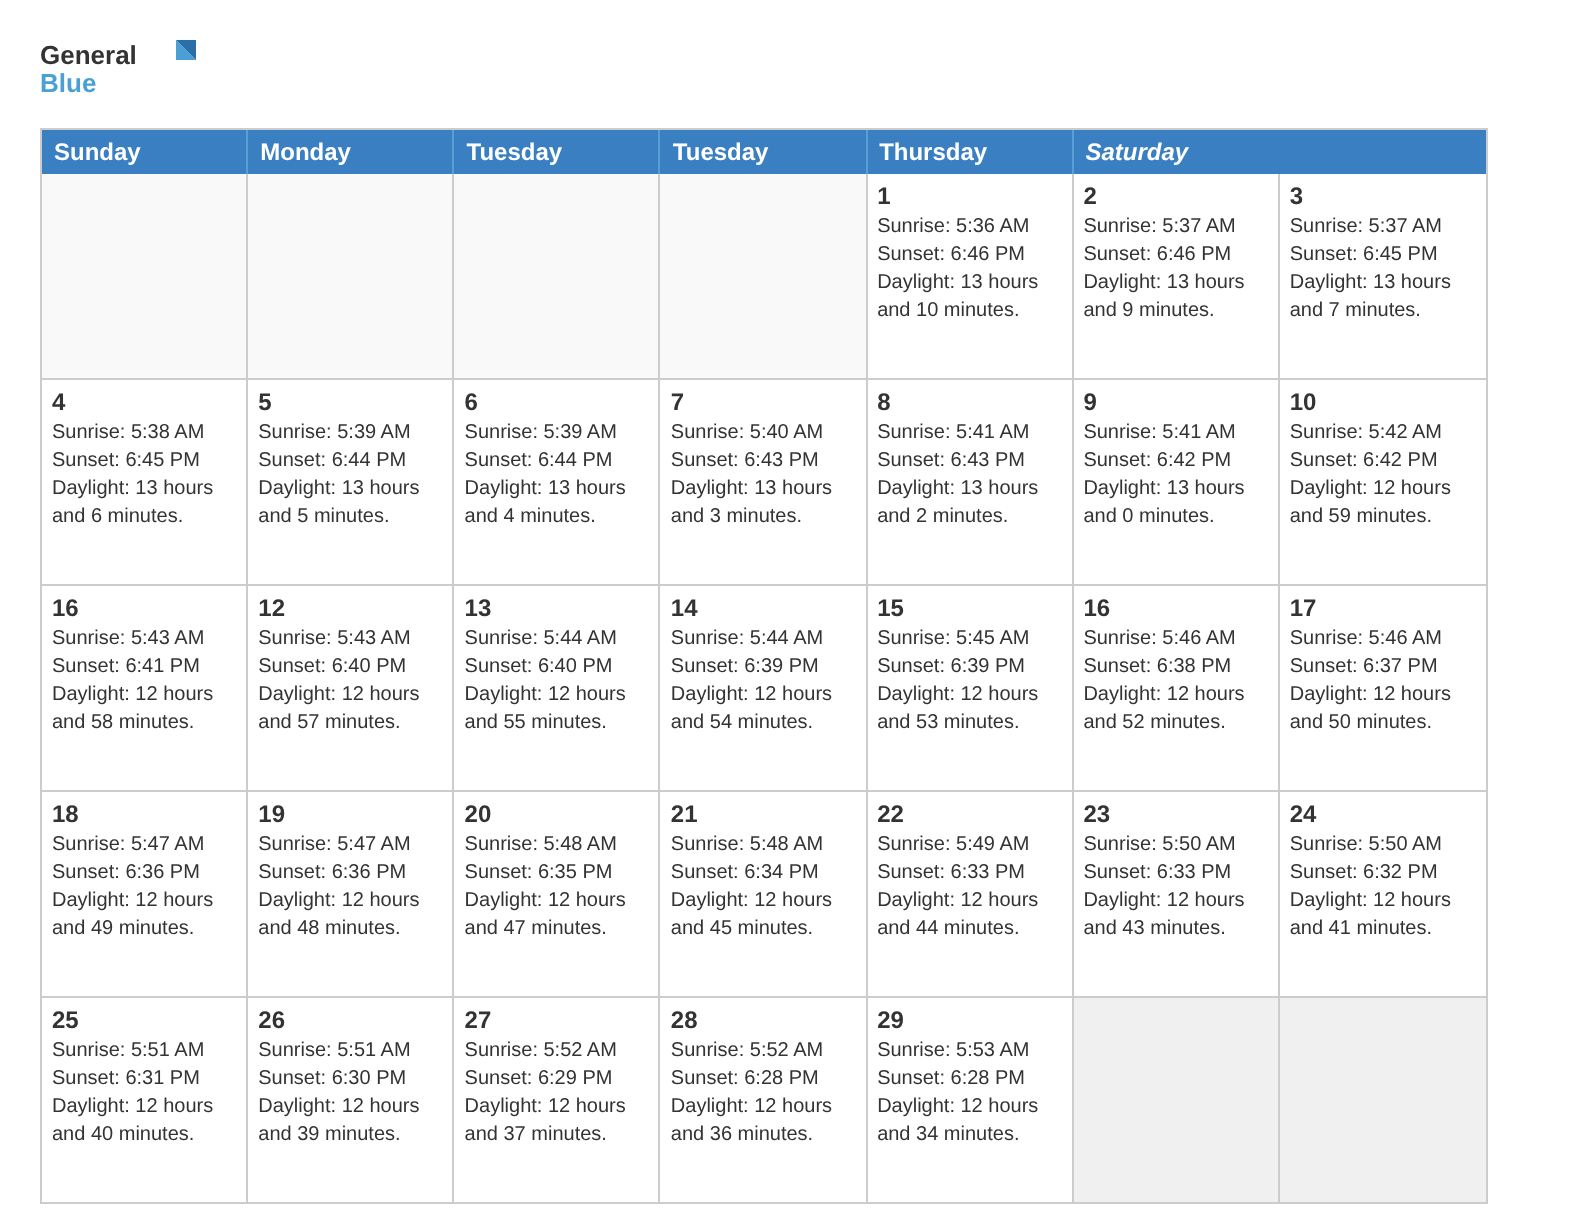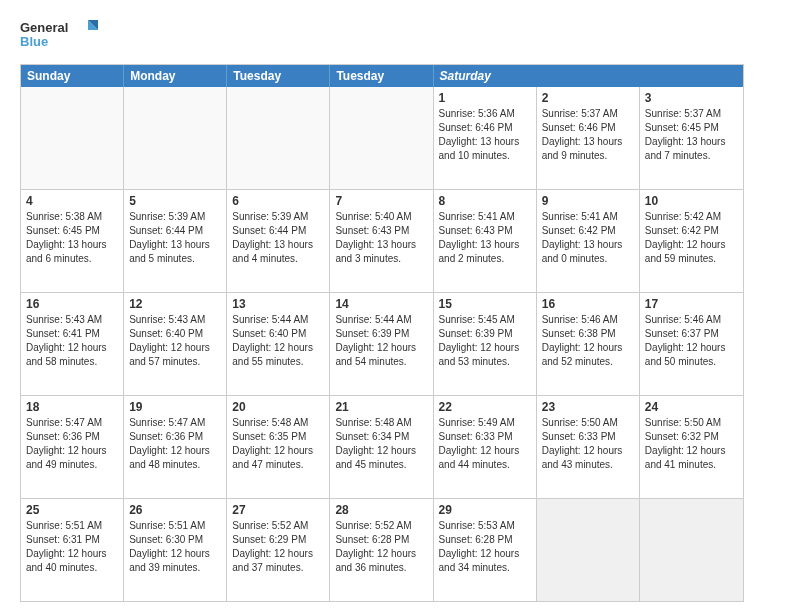--- a/index.html
+++ b/index.html
@@ -113,20 +113,21 @@
       <div class="subtitle"></div>
     </div>
   </div>
 
   <div class="calendar">
     <div class="cal-header">
     <div class="cal-header-cell">Sunday</div>
         <div class="cal-header-cell">Monday</div>
         <div class="cal-header-cell">Tuesday</div>
         <div class="cal-header-cell">Tuesday</div>
+        <div class="cal-header-cell">Thursday</div>
         <div class="cal-header-cell">Saturday</div>
       </div>
     <div class="cal-body">
     <div class="cal-row">
           <div class="cal-cell empty"></div>
           <div class="cal-cell empty"></div>
           <div class="cal-cell empty"></div>
           <div class="cal-cell empty"></div>
           <div class="cal-cell"><span class="day-num">1</span><span class="cell-text" style="white-space: pre-line;">Sunrise: 5:36 AM
 Sunset: 6:46 PM

